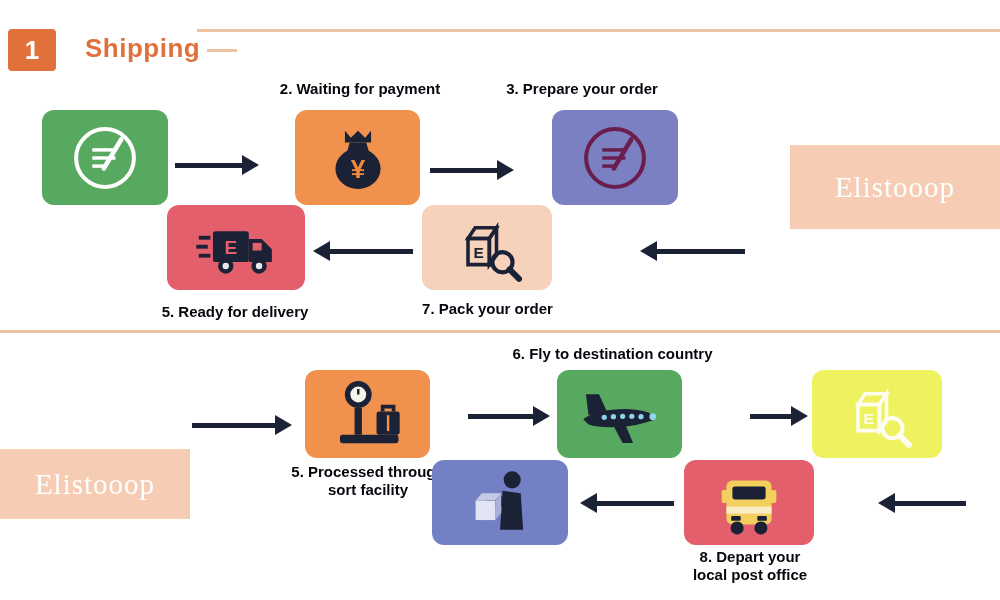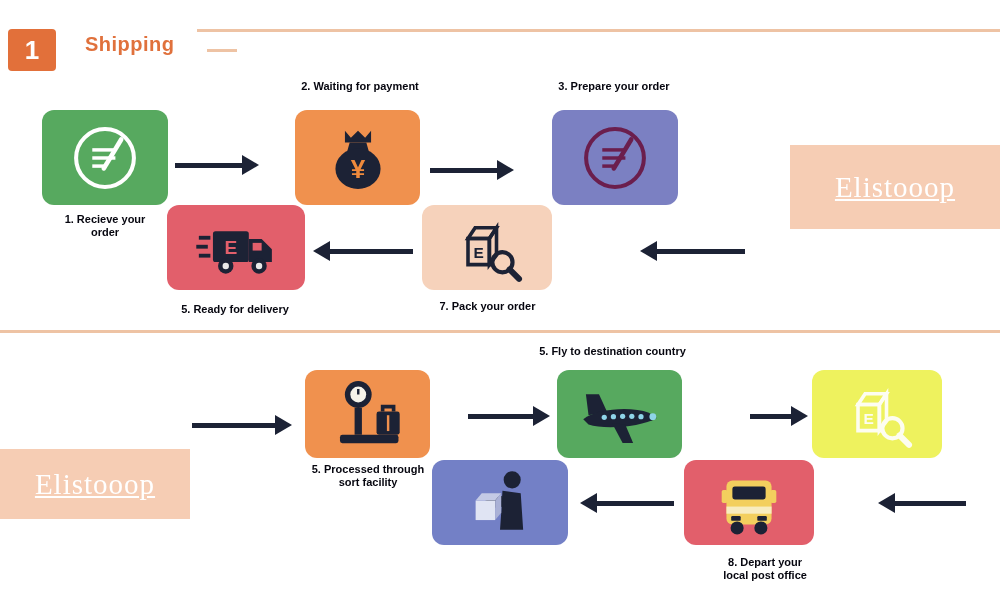--- a/index.html
+++ b/index.html
@@ -21,34 +21,34 @@
     position:relative;width:1000px;height:600px;background:#fff;overflow:hidden;
     font-family:"Liberation Sans",sans-serif;
   }
   .hline{position:absolute;background:var(--peach-line);height:3px;}
   .badge{
     position:absolute;left:8px;top:29px;width:48px;height:42px;background:var(--orange);
     border-radius:4px;color:#fff;font-size:26px;font-weight:bold;
     display:flex;align-items:center;justify-content:center;
   }
   .title{
-    position:absolute;left:85px;top:33px;color:#e0713c;font-size:20px;font-weight:bold;
+    position:absolute;left:85px;top:33px;color:#e0713c;font-size:26px;font-weight:bold;
     letter-spacing:0.5px;
   }
   .step-box{
     position:absolute;border-radius:12px;display:flex;align-items:center;justify-content:center;
   }
   .label{
-    position:absolute;font-size:11px;font-weight:bold;color:#06060f;text-align:center;
+    position:absolute;font-size:15px;font-weight:bold;color:#06060f;text-align:center;
     white-space:pre-line;line-height:1.2;
   }
   .watermark{
     position:absolute;background:var(--peach-box);color:#fff;
     font-family:"Liberation Serif",serif;font-size:29px;letter-spacing:1px;
-    display:flex;align-items:center;justify-content:center;text-decoration:underline;
+    display:flex;align-items:center;justify-content:center;
   }
   .arrow{position:absolute;display:flex;align-items:center;height:22px;}
   .arrow .shaft{flex:1;height:5px;background:var(--dark);}
   .arrow .head{width:0;height:0;border-top:10px solid transparent;border-bottom:10px solid transparent;}
   .arrow.right .head{border-left:17px solid var(--dark);}
   .arrow.left{flex-direction:row-reverse;}
   .arrow.left .head{border-right:17px solid var(--dark);}
   .icon{display:flex;align-items:center;justify-content:center;}
   .icon text{font-family:"Liberation Sans",sans-serif;font-weight:bold;}
   .ic-white{color:#ffffff;}
@@ -72,22 +72,20 @@
     <span class="icon ic-white">
       <svg viewBox="0 0 64 64" width="74" height="74">
         <circle cx="32" cy="32" r="25" fill="none" stroke="currentColor" stroke-width="3.5"></circle>
         <line x1="21" y1="25" x2="41" y2="25" stroke="currentColor" stroke-width="3"></line>
         <line x1="21" y1="32" x2="41" y2="32" stroke="currentColor" stroke-width="3"></line>
         <line x1="21" y1="39" x2="33" y2="39" stroke="currentColor" stroke-width="3"></line>
         <line x1="46" y1="16" x2="31" y2="41" stroke="currentColor" stroke-width="4" stroke-linecap="round"></line>
       </svg>
     </span>
   </div>
-  <div class="label" style="left:20px;top:213px;width:170px;">1. Recieve your
-order</div>
 
   <div class="arrow right" style="left:175px;top:154px;width:84px;">
       <div class="shaft"></div>
       <div class="head"></div>
     </div>
 
   <div class="label" style="left:265px;top:80px;width:190px;">2. Waiting for payment</div>
   <div class="step-box" style="left:295px;top:110px;width:125px;height:95px;background:var(--box-orange);">
     <span class="icon">
       <svg viewBox="0 0 64 64" width="76" height="76">
@@ -97,21 +95,21 @@
         <text x="32" y="49" text-anchor="middle" font-size="22" fill="#ef8a3c">¥</text>
       </svg>
     </span>
   </div>
 
   <div class="arrow right" style="left:430px;top:159px;width:84px;">
       <div class="shaft"></div>
       <div class="head"></div>
     </div>
 
-  <div class="label" style="left:519px;top:80px;width:190px;">3. Prepare your order</div>
+  <div class="label" style="left:487px;top:80px;width:190px;">3. Prepare your order</div>
   <div class="step-box" style="left:552px;top:110px;width:126px;height:95px;background:var(--box-purple);">
     <span class="icon ic-maroon">
       <svg viewBox="0 0 64 64" width="74" height="74">
         <circle cx="32" cy="32" r="25" fill="none" stroke="currentColor" stroke-width="3.5"></circle>
         <line x1="21" y1="25" x2="41" y2="25" stroke="currentColor" stroke-width="3"></line>
         <line x1="21" y1="32" x2="41" y2="32" stroke="currentColor" stroke-width="3"></line>
         <line x1="21" y1="39" x2="33" y2="39" stroke="currentColor" stroke-width="3"></line>
         <line x1="46" y1="16" x2="31" y2="41" stroke="currentColor" stroke-width="4" stroke-linecap="round"></line>
       </svg>
     </span>
@@ -184,21 +182,21 @@
     </span>
   </div>
   <div class="label" style="left:283px;top:463px;width:170px;">5. Processed through
 sort facility</div>
 
   <div class="arrow right" style="left:468px;top:405px;width:82px;">
       <div class="shaft"></div>
       <div class="head"></div>
     </div>
 
-  <div class="label" style="left:495px;top:345px;width:235px;">5. Fly to destination country</div>
+  <div class="label" style="left:495px;top:345px;width:235px;">6. Fly to destination country</div>
   <div class="step-box" style="left:557px;top:370px;width:125px;height:88px;background:var(--box-green);">
     <span class="icon">
       <svg viewBox="0 0 64 64" width="84" height="84">
         <polygon points="6,17 16,17 22,30 8,33" fill="#1c2235"></polygon>
         <path d="M4,36 C14,28 40,26 54,31 L60,35 C48,42 20,44 8,40 Z" fill="#1c2235"></path>
         <polygon points="26,39 34,54 42,54 36,40" fill="#1c2235"></polygon>
         <circle cx="57" cy="34" r="2.6" fill="#8fd4e8"></circle>
         <circle cx="20" cy="34.5" r="2" fill="#8fd4e8"></circle>
         <circle cx="27" cy="34" r="2" fill="#8fd4e8"></circle>
         <circle cx="34" cy="33.8" r="2" fill="#8fd4e8"></circle>
@@ -239,21 +237,21 @@
         <rect x="13" y="13" width="38" height="37" rx="5" fill="#f3cf5e"></rect>
         <rect x="18" y="18" width="28" height="11" rx="2" fill="#1c2235"></rect>
         <rect x="13" y="35" width="38" height="6" fill="#f8ecc0"></rect>
         <rect x="17" y="43" width="8" height="4" rx="1" fill="#1c2235"></rect>
         <rect x="39" y="43" width="8" height="4" rx="1" fill="#1c2235"></rect>
         <circle cx="22" cy="53" r="5.5" fill="#1c2235"></circle>
         <circle cx="42" cy="53" r="5.5" fill="#1c2235"></circle>
       </svg>
     </span>
   </div>
-  <div class="label" style="left:680px;top:548px;width:170px;margin-top:8px;">8. Depart your
+  <div class="label" style="left:665px;top:548px;width:170px;">8. Depart your
 local post office</div>
 
   <div class="arrow left" style="left:580px;top:492px;width:94px;">
       <div class="shaft"></div>
       <div class="head"></div>
     </div>
 
   <div class="step-box" style="left:432px;top:460px;width:136px;height:85px;background:var(--box-blue);">
     <span class="icon">
       <svg viewBox="0 0 64 64" width="78" height="78">

